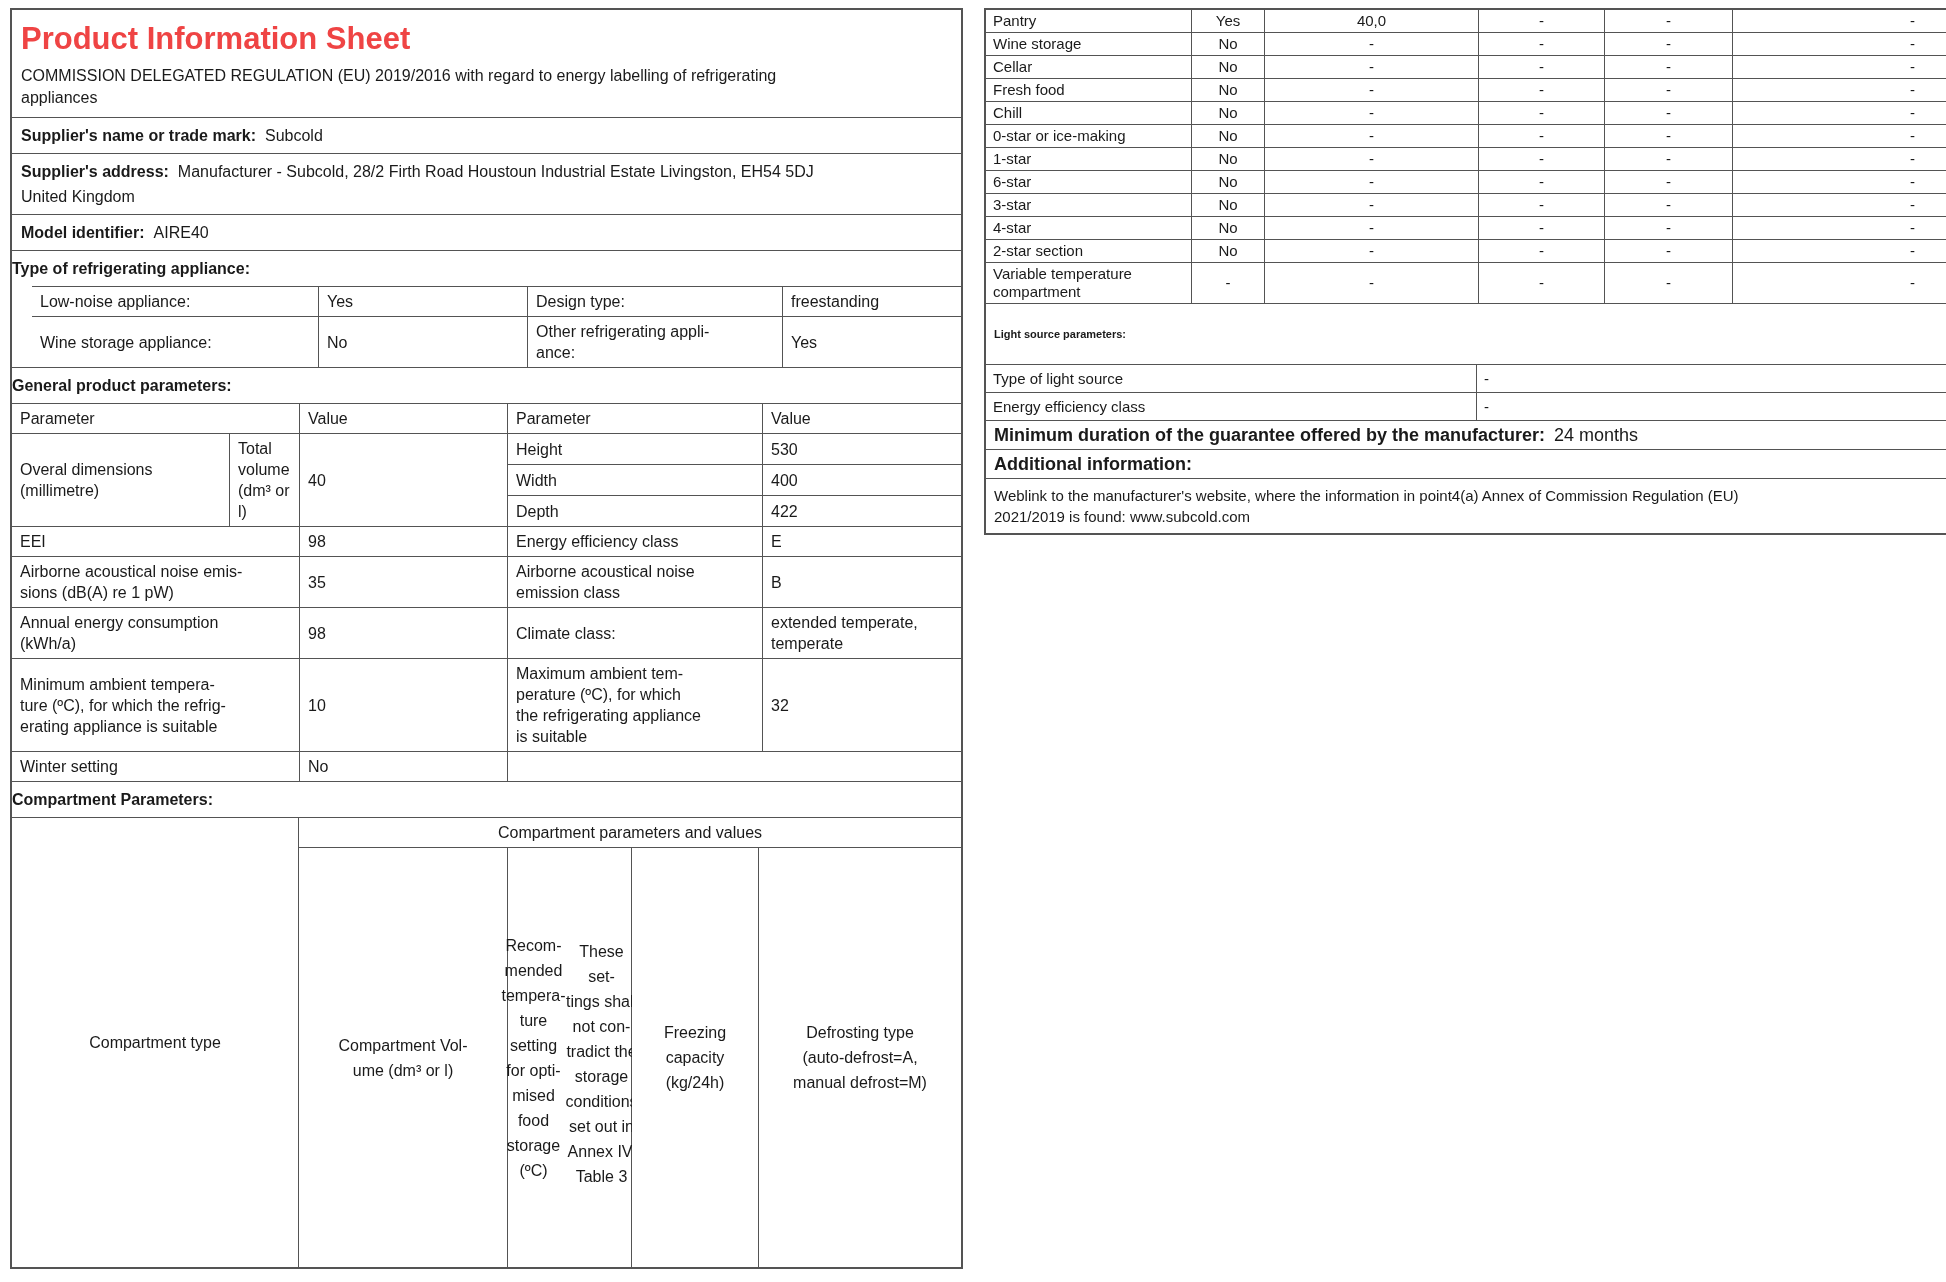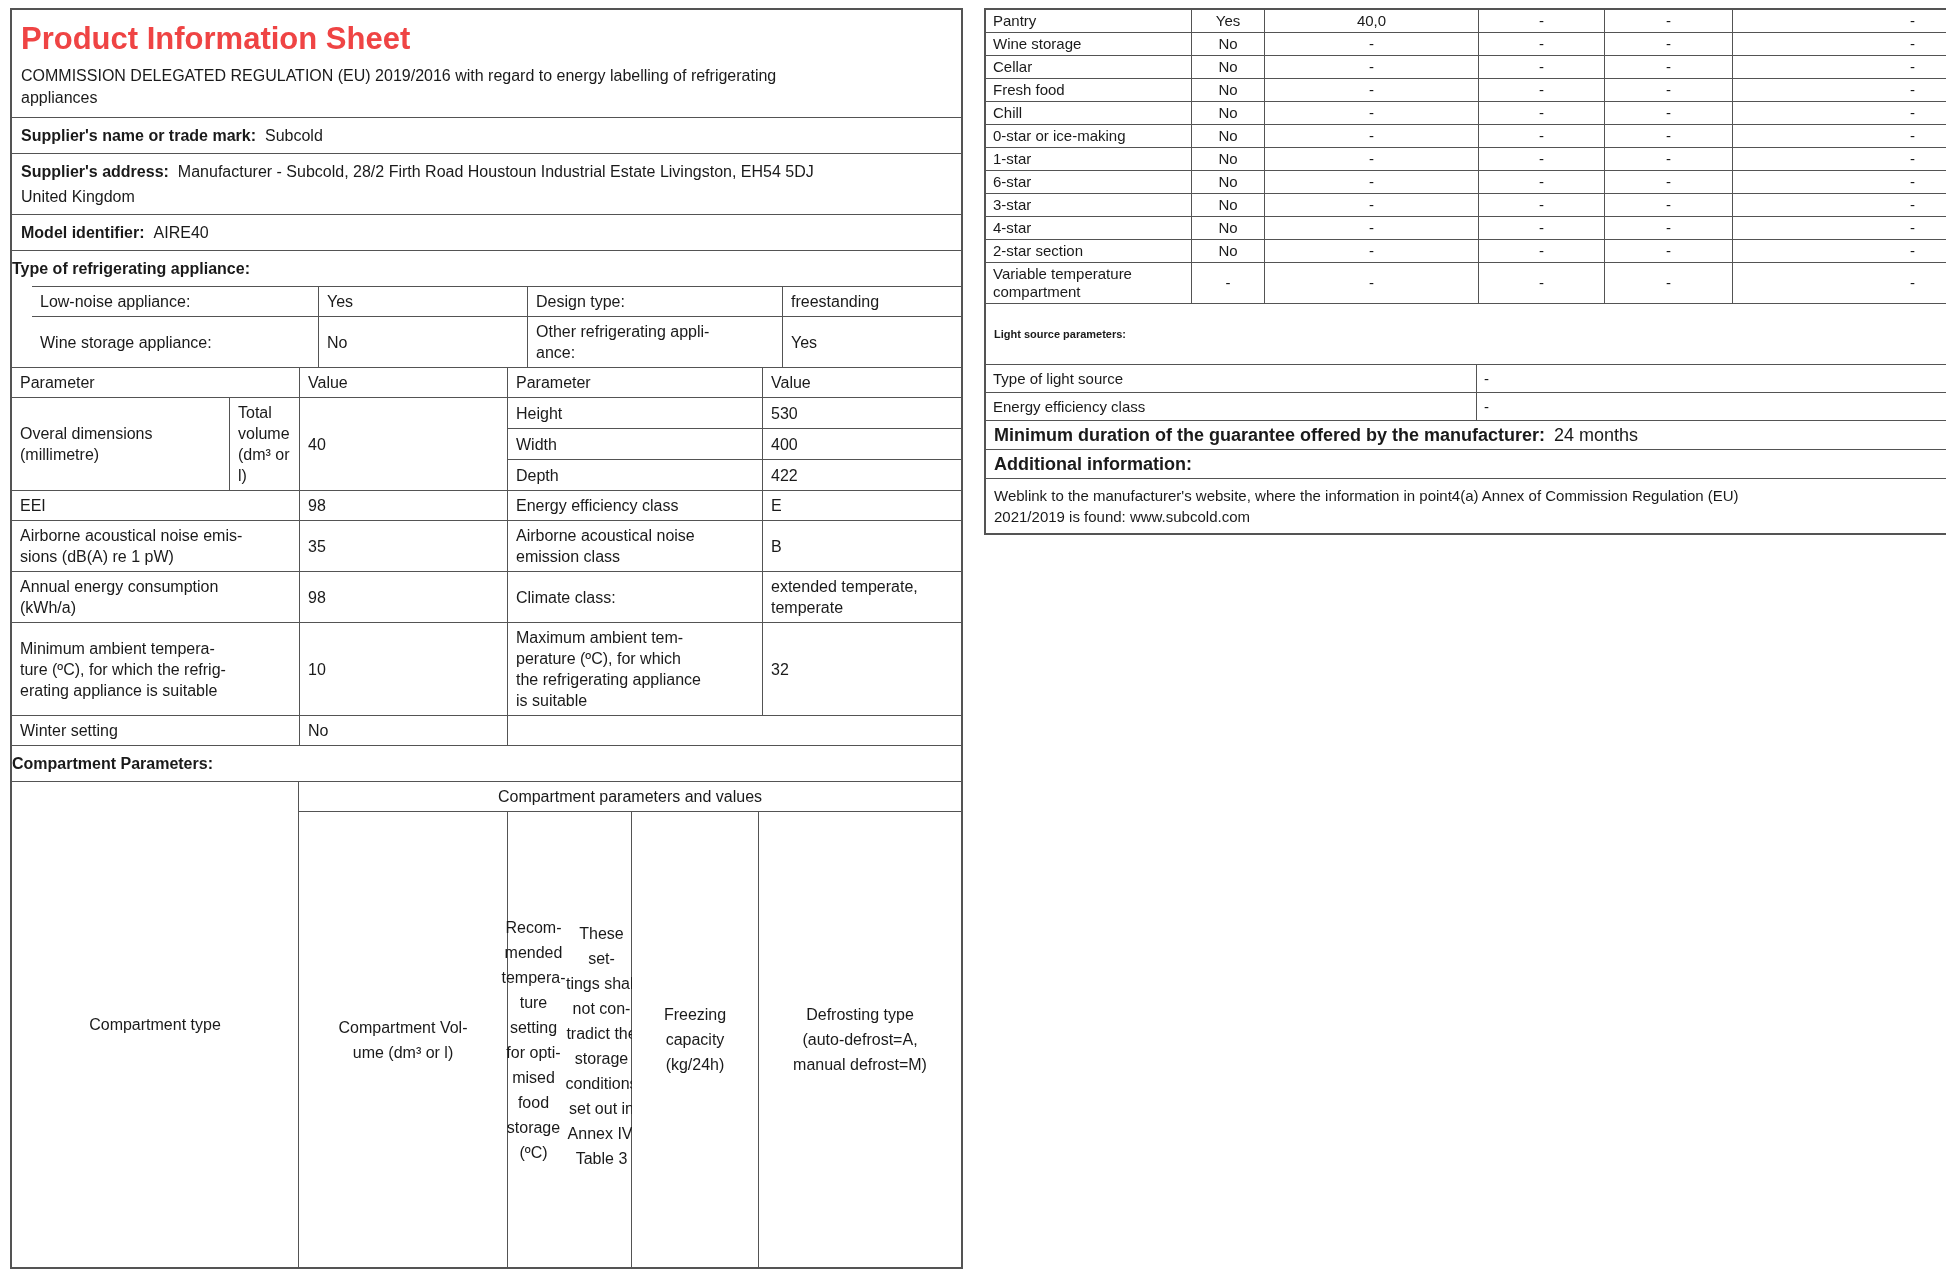--- a/index.html
+++ b/index.html
@@ -73,20 +73,21 @@
       <div class="pre">Yes</div>
       <div class="pre">Design type:</div>
       <div class="pre">freestanding</div>
       <div class="pre">Wine storage appliance:</div>
       <div class="pre">No</div>
       <div class="pre">Other refrigerating appli-
 ance:</div>
       <div class="pre">Yes</div>
     </div>
 
+    <div class="sec heading-row">General product parameters:</div>
 
     <div class="sec tbl g5">
 
       <div style="grid-column:1/3">Parameter</div>
       <div>Value</div>
       <div>Parameter</div>
       <div>Value</div>
 
       <div class="pre" style="grid-row:2/5">Overal dimensions
 (millimetre)</div>

